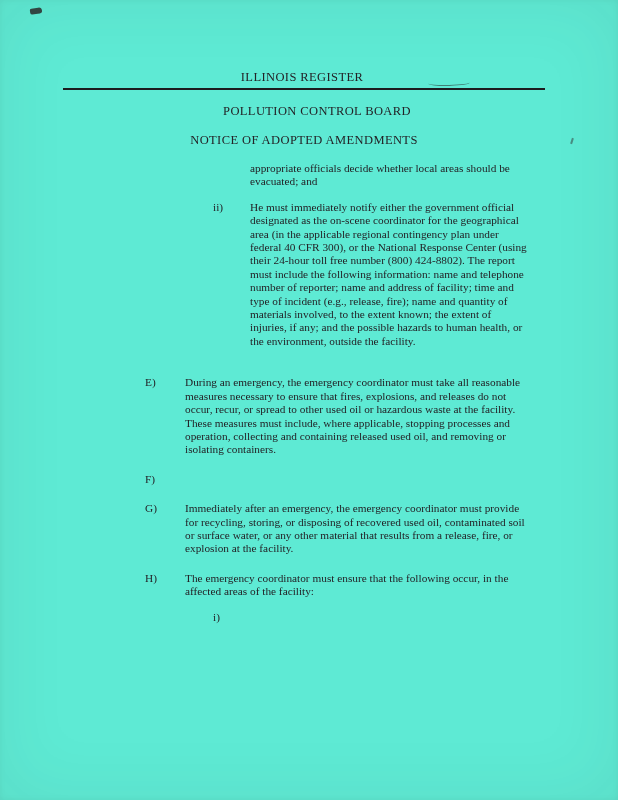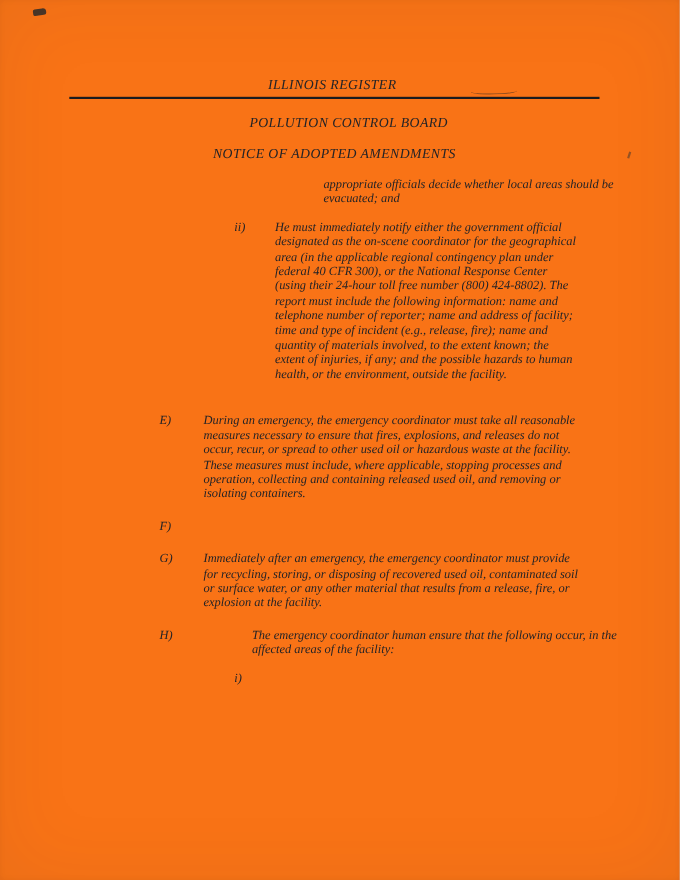--- a/index.html
+++ b/index.html
@@ -5,26 +5,25 @@
   html, body {
     margin: 0;
     padding: 0;
     background: #d8d8d4;
   }
   .page {
     position: relative;
     width: 618px;
     height: 800px;
     margin: 0 auto;
-    background: #f97316;
+    background: #5eead4;
     box-shadow: inset 0 0 70px rgba(60,60,55,0.08), inset 0 0 6px rgba(0,0,0,0.05);
     font-family: "Liberation Serif", "DejaVu Serif", serif;
     color: #232327;
     overflow: hidden;
-    font-style: italic;
   }
   
   .header-title {
     position: absolute;
     top: 70px;
     left: 0;
     width: 604px;
     text-align: center;
     font-size: 12.5px;
     letter-spacing: 0.4px;
@@ -77,21 +76,21 @@
   .item {
     display: flex;
     margin-bottom: 16px;
   }
   .item.l1 { padding-left: 145px; }
   .item.l1 .label { width: 40px; flex: 0 0 40px; }
   .item.l1 .text  { width: 346px; flex: 0 0 346px; }
   .item.l2 { padding-left: 213px; }
   .item.l2 .label { width: 37px; flex: 0 0 37px; }
   .item.l2 .text  { width: 278px; flex: 0 0 278px; }
-  .item.mb-sm { margin-bottom: 12px; gap: 44px; }
+  .item.mb-sm { margin-bottom: 12px; }
   .item.mb-xl { margin-bottom: 28px; }
   .label { white-space: nowrap; }
   
   .corner-mark {
     position: absolute;
     top: 8px;
     left: 30px;
     width: 12px;
     height: 6px;
     background: #2a2a2a;
@@ -145,21 +144,21 @@
       <span class="label">F)</span>
     </div>
 
     <div class="item l1">
       <span class="label">G)</span>
       <span class="text">Immediately after an emergency, the emergency coordinator must provide for recycling, storing, or disposing of recovered used oil, contaminated soil or surface water, or any other material that results from a release, fire, or explosion at the facility.</span>
     </div>
 
     <div class="item l1 mb-sm">
       <span class="label">H)</span>
-      <span class="text">The emergency coordinator human ensure that the following occur, in the affected areas of the facility:</span>
+      <span class="text">The emergency coordinator must ensure that the following occur, in the affected areas of the facility:</span>
     </div>
 
     <div class="item l2">
       <span class="label">i)</span>
     </div>
 
   </div>
 
 </div>
 

